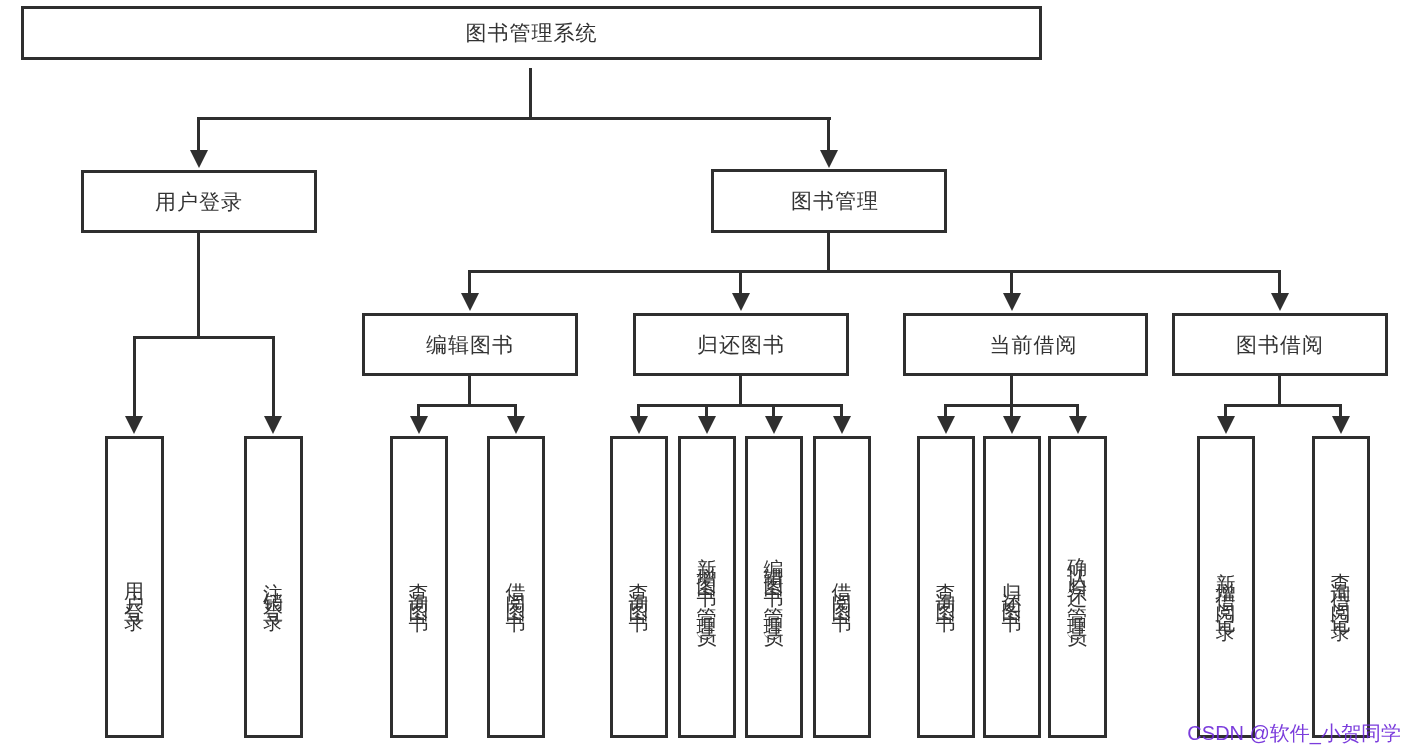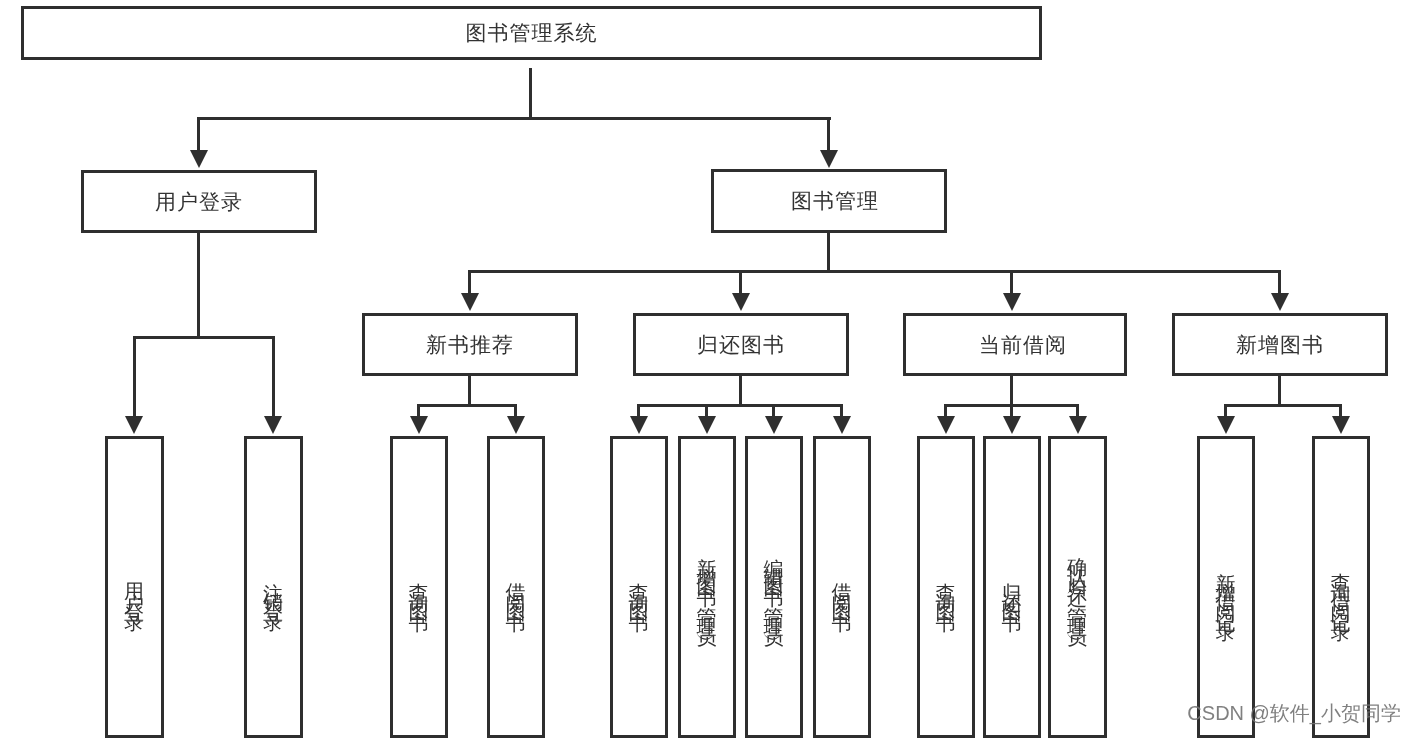--- a/index.html
+++ b/index.html
@@ -53,23 +53,23 @@
     position: absolute;
     width: 0;
     height: 0;
     border-left: 9px solid transparent;
     border-right: 9px solid transparent;
     border-top: 18px solid #2f2f2f;
   }
   .watermark {
     position: absolute;
     right: 4px;
-    bottom: 20px;
+    bottom: 0;
     font-size: 20px;
-    color: #737373;
+    color: #6d28d9;
     opacity: 0.9;
     white-space: nowrap;
   }
 </style>
 </head>
 <body>
 
 <div id="canvas">
 
   <div class="box hbox" style="left:21px;top:6px;width:1021px;height:54px;">
@@ -77,30 +77,30 @@
   </div>
 
   <div class="box hbox" style="left:81px;top:170px;width:236px;height:63px;">
     <span class="lbl">用户登录</span>
   </div>
   <div class="box hbox" style="left:711px;top:169px;width:236px;height:64px;padding-left:12px;">
     <span class="lbl">图书管理</span>
   </div>
 
   <div class="box hbox" style="left:362px;top:313px;width:216px;height:63px;">
-    <span class="lbl">新书推荐</span>
+    <span class="lbl">编辑图书</span>
   </div>
   <div class="box hbox" style="left:633px;top:313px;width:216px;height:63px;">
     <span class="lbl">归还图书</span>
   </div>
-  <div class="box hbox" style="left:903px;top:313px;width:224px;height:63px;padding-left:16px;">
+  <div class="box hbox" style="left:903px;top:313px;width:245px;height:63px;padding-left:16px;">
     <span class="lbl">当前借阅</span>
   </div>
   <div class="box hbox" style="left:1172px;top:313px;width:216px;height:63px;">
-    <span class="lbl">新增图书</span>
+    <span class="lbl">图书借阅</span>
   </div>
 
   <div class="box vbox" style="left:105px;top:436px;width:59px;height:302px;">
     <span class="vtext">用户登录</span>
   </div>
   <div class="box vbox" style="left:244px;top:436px;width:59px;height:302px;">
     <span class="vtext">注销登录</span>
   </div>
 
   <div class="box vbox" style="left:390px;top:436px;width:58px;height:302px;">

